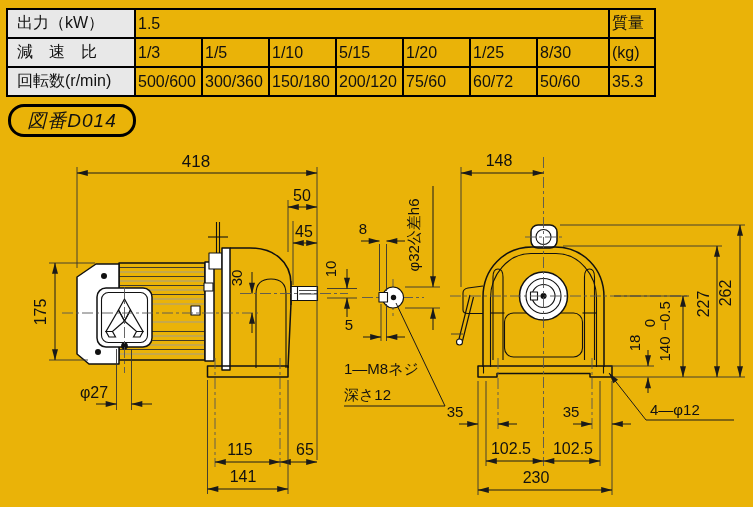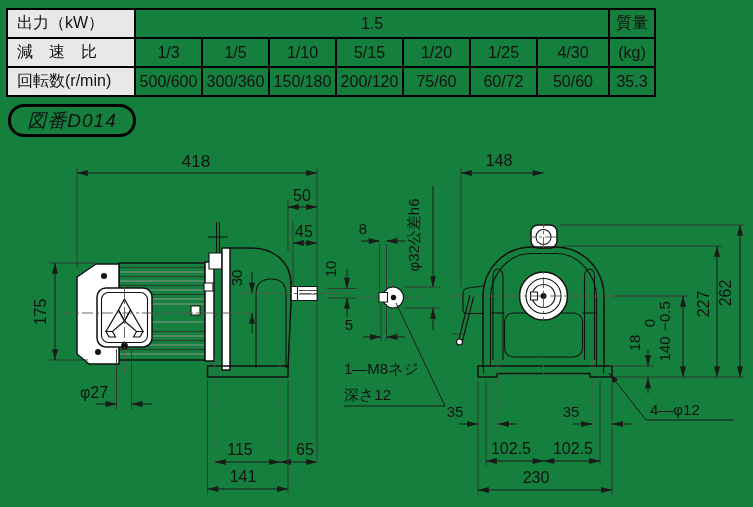--- a/index.html
+++ b/index.html
@@ -1,21 +1,21 @@
 <!DOCTYPE html>
 <html><head>
 <meta charset="utf-8">
 <style>
   html,body{margin:0;padding:0;background:#fff;}
-  #stage{position:relative;width:753px;height:507px;background:#15803d;overflow:hidden;
+  #stage{position:relative;width:753px;height:507px;background:#eab308;overflow:hidden;
          font-family:"Liberation Sans","DejaVu Sans",sans-serif;color:#111;}
   
   table.spec{position:absolute;left:6px;top:8px;border-collapse:collapse;table-layout:fixed;
              border:2px solid #000;}
-  table.spec td{border:2px solid #000;height:27px;text-align:center;font-size:16px;
+  table.spec td{border:2px solid #000;height:27px;text-align:left;font-size:16px;
                 padding:0 2px;white-space:nowrap;overflow:hidden;}
   table.spec td.lbl{background:#e8e8e8;text-align:left;padding-left:9px;}
   
   #badge{position:absolute;left:8px;top:104px;width:122px;height:27px;border:3px solid #000;
          border-radius:16px;display:flex;align-items:center;justify-content:center;
          font-size:19px;letter-spacing:1px;font-style:italic;}
   
   #dwg{position:absolute;left:0;top:0;}
   .o{fill:none;stroke:#111;stroke-width:1.5;stroke-linejoin:round;}
   .o1{fill:none;stroke:#111;stroke-width:1.1;stroke-linejoin:round;}
@@ -53,21 +53,21 @@
       <td>質量</td>
     </tr>
     <tr>
       <td class="lbl">減　速　比</td>
       <td>1/3</td>
       <td>1/5</td>
       <td>1/10</td>
       <td>5/15</td>
       <td>1/20</td>
       <td>1/25</td>
-      <td>4/30</td>
+      <td>8/30</td>
       <td>(kg)</td>
     </tr>
     <tr>
       <td class="lbl">回転数(r/min)</td>
       <td>500/600</td>
       <td>300/360</td>
       <td>150/180</td>
       <td>200/120</td>
       <td>75/60</td>
       <td>60/72</td>

